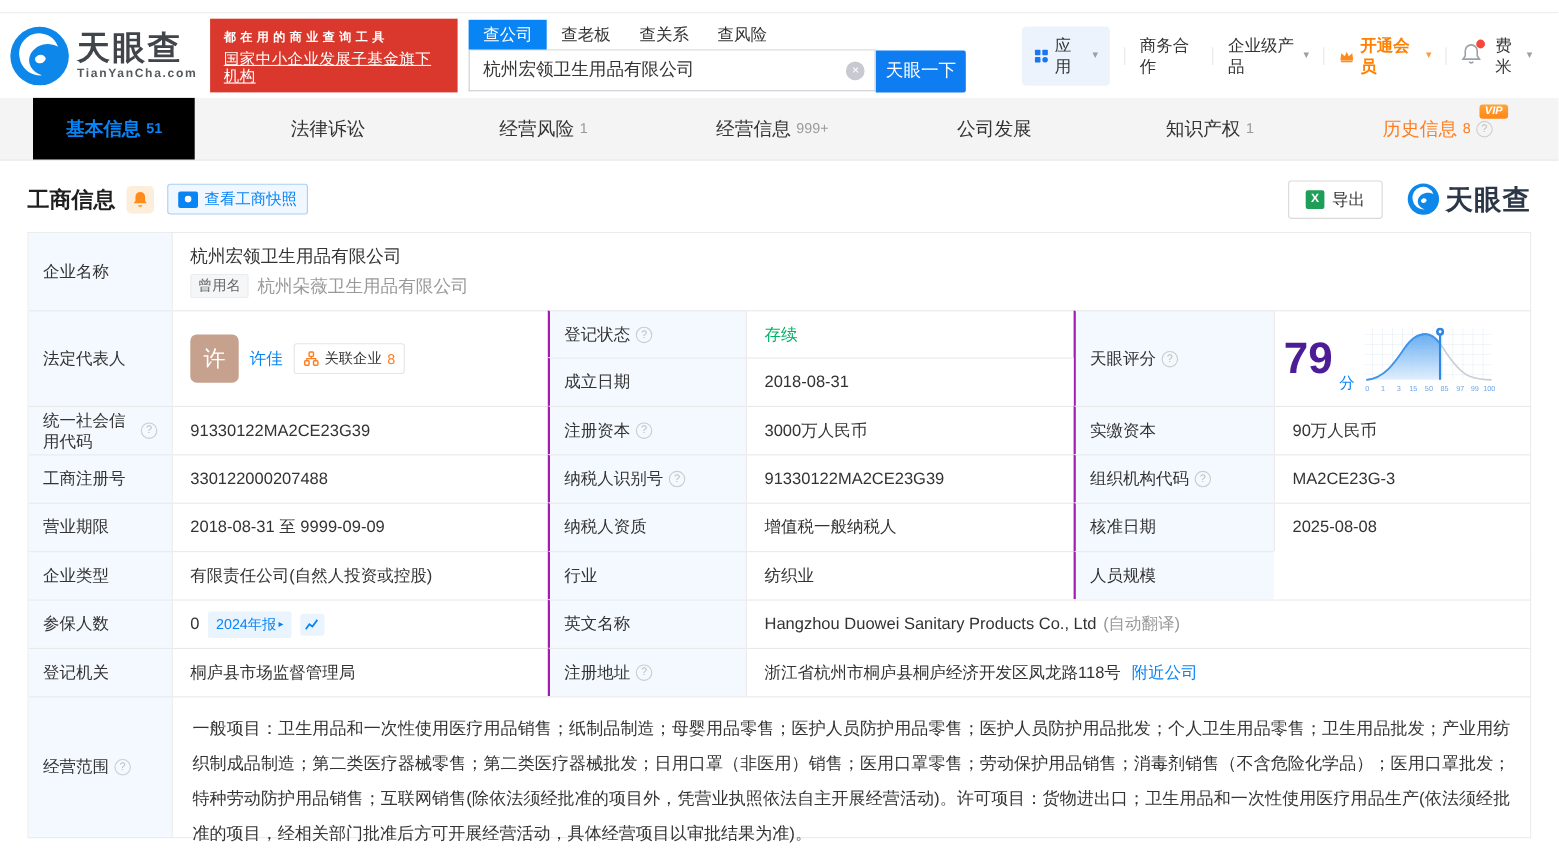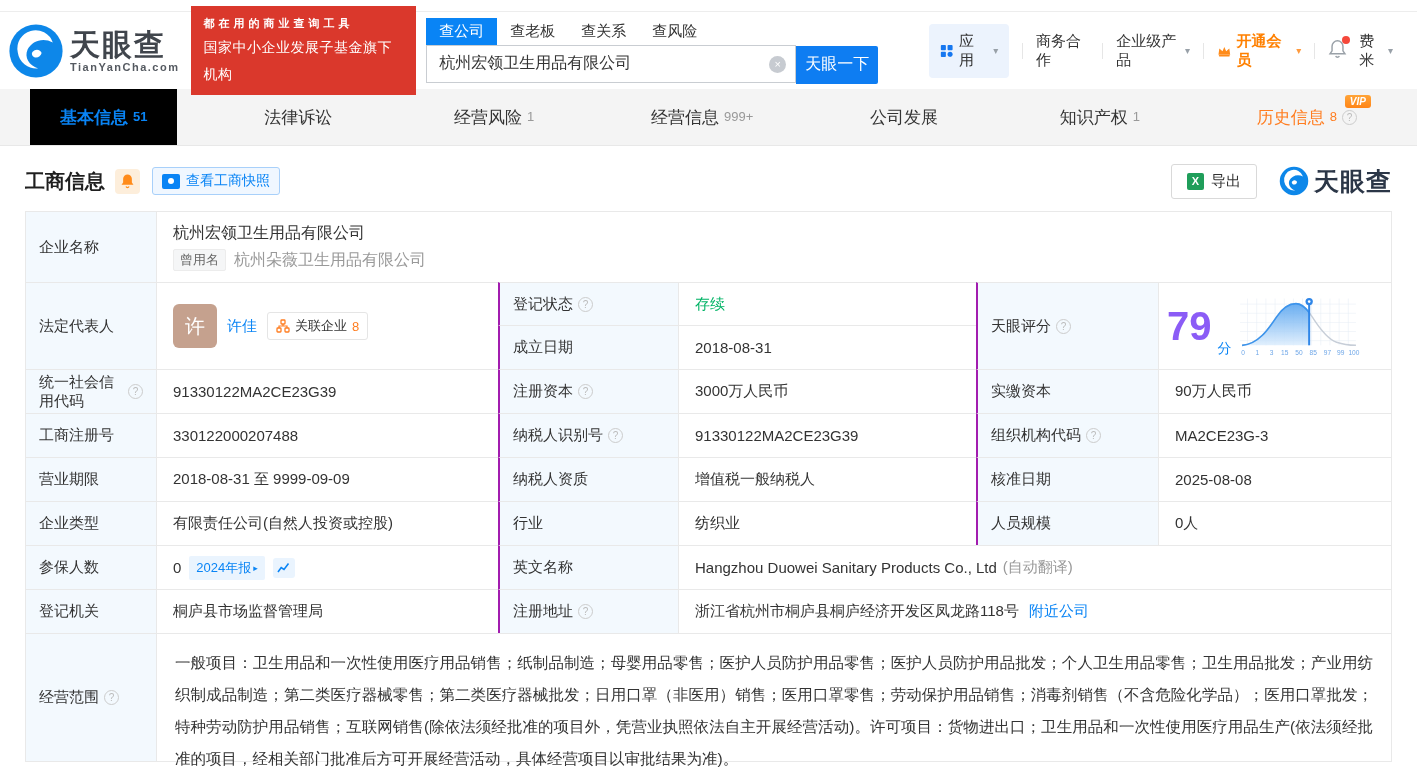--- a/index.html
+++ b/index.html
@@ -9,21 +9,21 @@
 
   
   .header { height:77px; display:flex; align-items:center; padding-left:8px; }
   .logo { display:flex; align-items:center; cursor:pointer; }
   .logo-mark { width:56px; height:56px; }
   .logo-txt { margin-left:6px; display:flex; flex-direction:column; }
   .logo-name { font-size:30px; font-weight:bold; color:#40454c; letter-spacing:2px; line-height:32px;}
   .logo-dom { font-size:11px; font-weight:bold; color:#555a61; letter-spacing:1.5px; }
   .banner { margin-left:12px; background:#da382c; color:#fff; padding:7px 12px; }
   .banner-l1 { font-size:11px; font-weight:bold; letter-spacing:4px; line-height:21px; }
-  .banner-l2 { font-size:14px; letter-spacing:0.5px; line-height:27px; }
+  .banner-l2 { font-size:14px; letter-spacing:0.5px; line-height:16px;text-decoration:underline; }
 
   .search-block { margin-left:10px; width:544px; }
   .search-tabs { display:flex; width:370px; border-bottom:1px solid #c9cdd2; align-items:flex-end; }
   .s-tab { font-size:15px; color:#333; padding:4px 13px; cursor:pointer; }
   .s-tab.active { background:#0984f5; color:#fff; }
   .search-row { display:flex; }
   .search-box { position:relative; width:370px; }
   .search-input { width:370px; height:37px; border:1px solid #c9cdd2; border-top:none;
     padding:0 34px 0 12px; font-size:16px; color:#333; outline:none;
     font-family:"Liberation Sans","DejaVu Sans",sans-serif;}
@@ -93,21 +93,21 @@
   .former-badge { background:#f5f6f7; border:1px solid #ececec; color:#666; font-size:13px;
     padding:1px 6px; border-radius:2px; }
   .former-name { font-size:16px; color:#999; }
   .avatar { width:44px; height:44px; border-radius:6px; background:#c5a18e; color:#fff; font-size:20px;
     display:flex; align-items:center; justify-content:center; cursor:pointer; flex:none; }
   .legal-name { font-size:15px; margin:0 10px; }
   .rel-badge { display:flex; align-items:center; gap:5px; border:1px solid #e5e5e5; border-radius:3px;
     padding:4px 8px; font-size:13px; color:#333; cursor:pointer; background:#fff; }
   .rel-count { color:#ff7d20; }
   .score-cell { padding:4px 8px; gap:6px; }
-  .score-num { font-size:40px; font-weight:bold; color:#8b5cf6; line-height:1; }
+  .score-num { font-size:40px; font-weight:bold; color:#4c1d95; line-height:1; }
   .score-unit { font-size:14px; color:#0984f5; align-self:flex-end; margin-bottom:7px; }
   .insured-val { gap:8px; }
   .report-badge { display:flex; align-items:center; background:#eaf4fe; color:#0984f5; font-size:13px;
     padding:3px 7px; border-radius:2px; cursor:pointer; }
   .report-badge .arr { font-size:9px; margin-left:2px; }
   .chart-ico-btn { width:22px; height:20px; background:#eaf4fe; border-radius:3px; display:flex;
     align-items:center; justify-content:center; cursor:pointer; }
   .gray-note { color:#999; margin-left:6px; }
   .addr-link { margin-left:10px; }
   .scope-cell { display:block; padding:13px 18px; line-height:32px; font-size:15.5px; text-align:justify; }
@@ -411,23 +411,20 @@
   </div>
   <div class="lc" style="grid-area:7/3/8/4">
     <span>行业</span>
   </div>
   <div class="vc" style="grid-area:7/4/8/5">
     <span>纺织业</span>
   </div>
   <div class="lc" style="grid-area:7/5/8/6">
     <span>人员规模</span>
   </div>
-  <div class="vc" style="grid-area:7/6/8/7">
-    <span>0人</span>
-  </div>
 
   <div class="lc no-l" style="grid-area:8/1/9/2">
     <span>参保人数</span>
   </div>
   <div class="vc insured-val" style="grid-area:8/2/9/3">
     <span>0</span>
     <span class="report-badge">
       <span>2024年报</span>
       <span class="arr">▸</span>
     </span>

